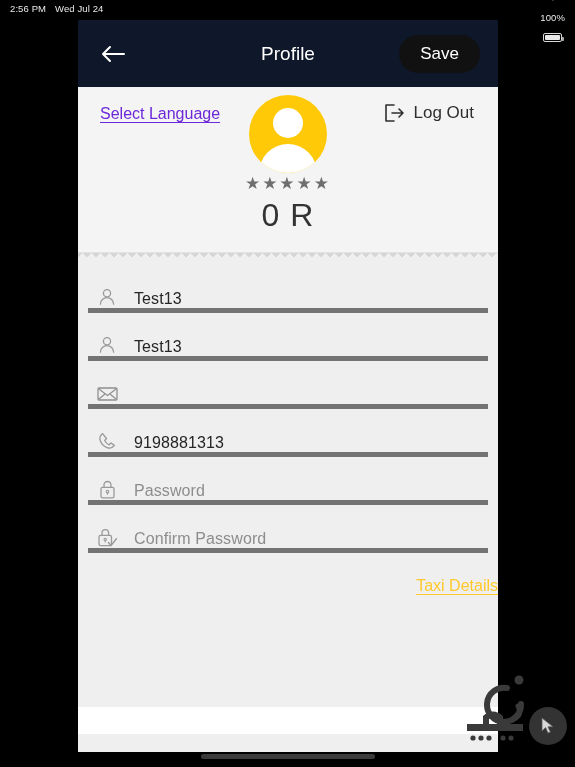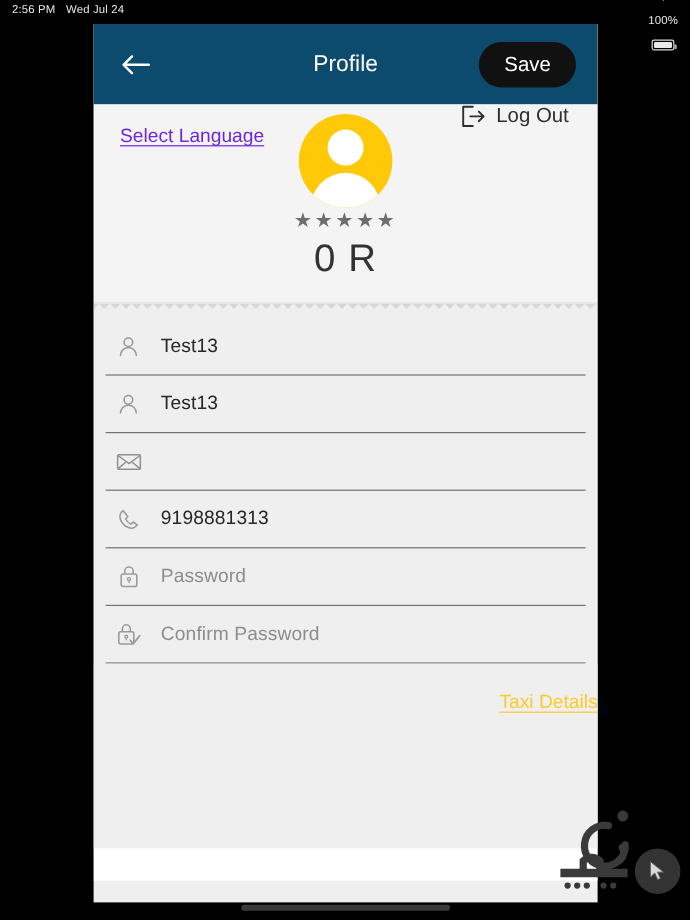--- a/index.html
+++ b/index.html
@@ -65,21 +65,21 @@
     width: 420px;
     height: 732px;
     background: #efefef;
     overflow: hidden;
   }
 
   
   .header {
     position: relative;
     height: 67px;
-    background: #0c4a6e;
+    background: #0f172a;
     display: flex;
     align-items: center;
     padding: 0 18px;
     gap: 44px;
   }
   .back-btn {
     width: 34px; height: 34px;
     display: flex; align-items: center; justify-content: center;
     cursor: pointer;
     flex: 0 0 auto;
@@ -116,21 +116,21 @@
     position: absolute;
     left: 22px; top: 18px;
     color: #6d28d9;
     font-size: 16px;
     text-decoration: underline;
     text-underline-offset: 3px;
     cursor: pointer;
   }
   .logout {
     position: absolute;
-    right: 24px; top: 0;
+    right: 24px; top: 16px;
     display: flex; align-items: center; gap: 8px;
     cursor: pointer;
   }
   .logout span { font-size: 17px; color: #2e2e2e; }
 
   .avatar {
     position: absolute;
     left: 50%; top: 8px;
     transform: translateX(-50%);
     width: 78px; height: 78px;
@@ -184,26 +184,26 @@
     background-position: 0 0, 0 0;
     background-repeat: repeat-x;
     border-top: 1px solid #e1e1e1;
     opacity: 0.85;
   }
 
   
   .form { background: #efefef; padding-top: 4px; }
   .field {
     display: flex;
-    align-items: center;
+    align-items: flex-end;
     gap: 16px;
     height: 48px;
     margin: 0 10px 0 10px;
     padding: 0 8px;
-    border-bottom: 1px solid #737373;
+    border-bottom: 5px solid #737373;
   }
   .field:last-of-type { border-bottom: 1px solid #dcdcdc; }
   .field .ico { width: 22px; height: 22px; flex: 0 0 22px; display:flex; align-items:center; justify-content:center; }
   .field .val { font-size: 16px; color: #262626; letter-spacing: 0.1px; }
   .field .val.ph { color: #8d8d8d; }
 
   .taxi-wrap { text-align: right; padding: 24px 0 0 0; background: #efefef; }
   .taxi-link {
     color: #FFC92B;
     font-size: 16px;

